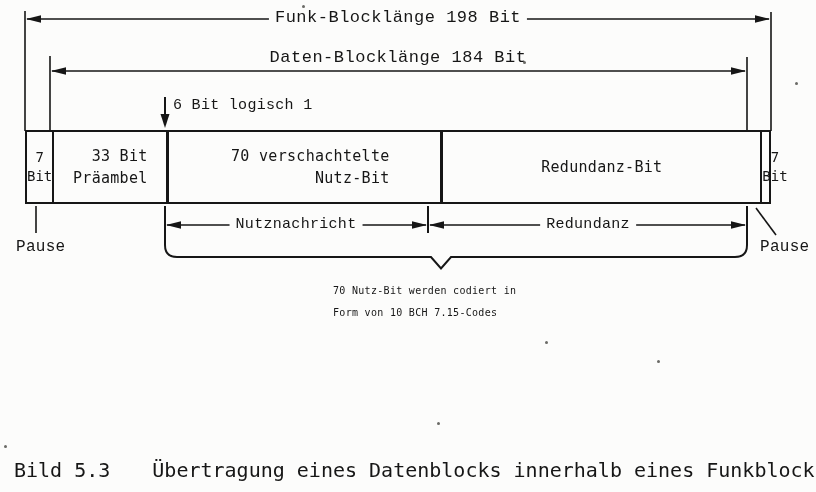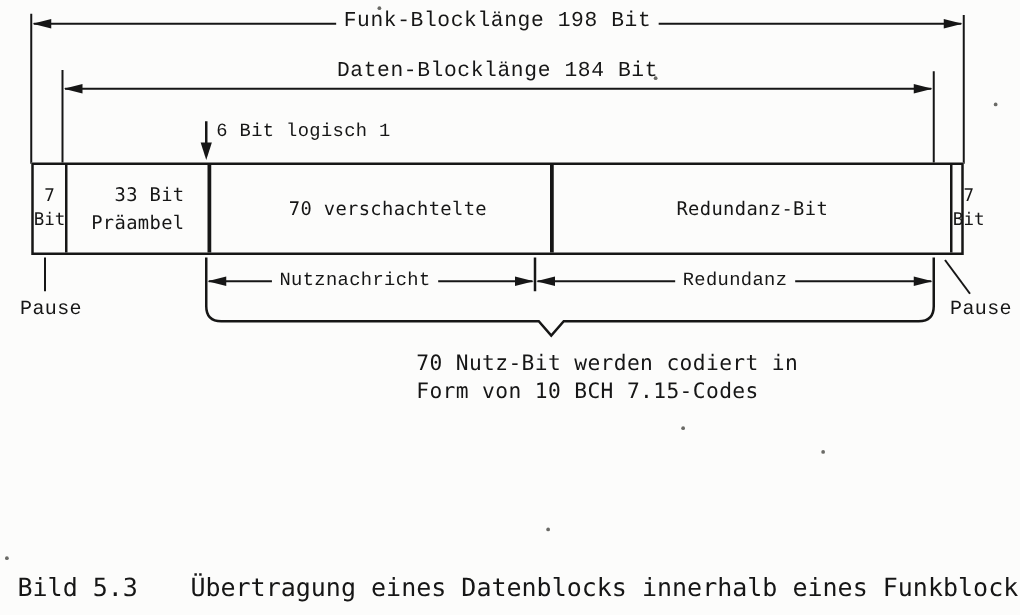--- a/index.html
+++ b/index.html
@@ -57,21 +57,21 @@
     letter-spacing: 0.3px;
   }
   .cell .block { text-align: right; }
   .cell-narrow { font-size: 14px; line-height: 19px; text-align: center; letter-spacing: 0; }
   .b2 { border-right: 2px solid var(--ink); }
   .b3 { border-right: 3px solid var(--ink); }
 
   .note {
     position: absolute;
     left: 333px; top: 280px;
-    font-size: 17px;
+    font-size: 10px;
     line-height: 22px;
     letter-spacing: 0.3px;
   }
   .caption {
     position: absolute;
     left: 14px; top: 457px;
     font-size: 20px;
     line-height: 26px;
     display: flex;
     gap: 42px;
@@ -134,34 +134,35 @@
     </div>
     <div class="cell b3" style="flex: 0 0 115px;">
       <div class="block">
         <div>33 Bit</div>
         <div>Präambel</div>
       </div>
     </div>
     <div class="cell b3" style="flex: 0 0 263px; margin-left: 11px;">
       <div class="block">
         <div>70 verschachtelte</div>
+        <div>Nutz-Bit</div>
       </div>
     </div>
     <div class="cell b2" style="flex: 0 0 319px;">
       <div class="block">
         <div>Redundanz-Bit</div>
       </div>
     </div>
     <div class="cell cell-narrow" style="flex: 1 1 auto;">
       <div>7</div>
       <div>Bit</div>
     </div>
   </div>
 
-  <div class="lbl dim-label" style="left:284px; top:215px;">Nutznachricht</div>
+  <div class="lbl dim-label" style="left:296px; top:215px;">Nutznachricht</div>
   <div class="lbl dim-label" style="left:588px; top:215px;">Redundanz</div>
 
   <div class="lbl" style="left:16px; top:237px; font-size:16px;">Pause</div>
   <div class="lbl" style="left:760px; top:237px; font-size:16px;">Pause</div>
 
   <div class="note">
     <div>70 Nutz-Bit werden codiert in</div>
     <div>Form von 10 BCH 7.15-Codes</div>
   </div>
 

